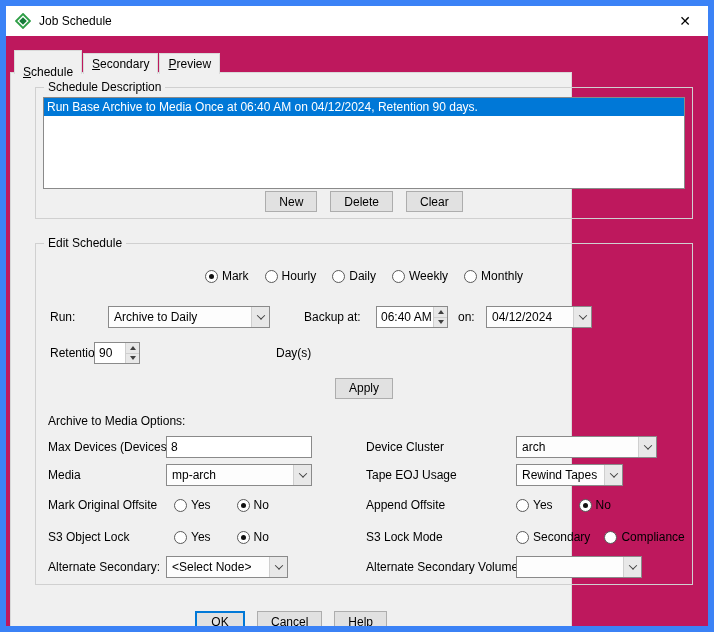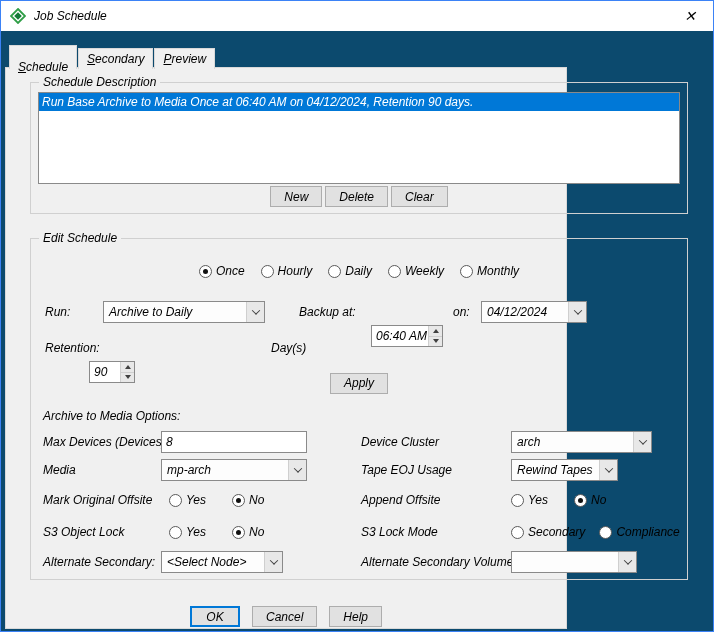--- a/index.html
+++ b/index.html
@@ -6,24 +6,23 @@
   body {
     width: 714px; height: 632px;
     font-family: "Liberation Sans", sans-serif;
     font-size: 12px;
     color: #000;
     background: #fff;
   }
   .dialog {
     position: relative;
     width: 714px; height: 632px;
-    background: #0c4a6e;
-    border: 1px solid #3b82f6;
+    background: #be185d;
+    border: 6px solid #3b82f6;
     overflow: hidden;
-    font-style: italic;
   }
   
   .titlebar {
     position: absolute; top: 0; left: 0; right: 0; height: 30px;
     background: #ffffff;
     display: flex; align-items: center;
     padding: 0 9px;
   }
   .app-icon { width: 16px; height: 16px; display: inline-block; }
   .titlebar-title { margin-left: 8px; font-size: 12px; }
@@ -79,21 +78,21 @@
   
   .btn {
     display: inline-flex; align-items: center; justify-content: center;
     height: 21px; min-width: 50px; padding: 0 13px;
     background: #e1e1e1; border: 1px solid #adadad;
     font: inherit; cursor: pointer; color: #000;
   }
   .btn.default { border: 2px solid #0078d7; padding: 0 11px; background: #e1e1e1; }
   .desc-buttons {
     position: absolute; left: 0; right: 0; top: 103px;
-    display: flex; justify-content: center; gap: 3px;
+    display: flex; justify-content: center; gap: 13px;
   }
   .footer-buttons {
     position: absolute; left: 0; right: 0; top: 538px;
     display: flex; justify-content: center; gap: 12px;
   }
   
   .es-row { position: absolute; left: 0; right: 0; height: 24px; }
   .es-row .lbl {
     position: absolute; line-height: 22px; white-space: nowrap;
   }
@@ -124,21 +123,21 @@
   .chev {
     width: 6px; height: 6px;
     border-right: 1.6px solid #404040; border-bottom: 1.6px solid #404040;
     transform: rotate(45deg) translate(-1px,-1px);
   }
   
   .spinner {
     position: absolute; height: 22px;
     background: #fff; border: 1px solid #8a8a8a;
     display: flex; align-items: center;
-    padding: 0 16px 0 4px; white-space: nowrap; margin-top: 24px;
+    padding: 0 16px 0 4px; white-space: nowrap;
   }
   .spin-zone { position: absolute; right: 0; top: 0; bottom: 0; width: 14px; display: flex; flex-direction: column; }
   .spin-btn {
     flex: 1; background: #e8e8e8; border-left: 1px solid #cfcfcf;
     display: flex; align-items: center; justify-content: center; cursor: pointer;
   }
   .spin-btn + .spin-btn { border-top: 1px solid #cfcfcf; }
   .tri-up { width: 0; height: 0; border-left: 3px solid transparent; border-right: 3px solid transparent; border-bottom: 4px solid #404040; }
   .tri-down { width: 0; height: 0; border-left: 3px solid transparent; border-right: 3px solid transparent; border-top: 4px solid #404040; }
   
@@ -190,21 +189,21 @@
         <button class="btn">Clear</button>
       </div>
     </div>
 
     <div class="groupbox" id="gb-edit-schedule">
       <span class="groupbox-legend">Edit Schedule</span>
 
       <div class="es-row centered-row" style="top:20px">
         <span class="radio-opt">
           <span class="radio checked"></span>
-          <span>Once</span>
+          <span>Mark</span>
         </span>
         <span class="radio-opt">
           <span class="radio"></span>
           <span>Hourly</span>
         </span>
         <span class="radio-opt">
           <span class="radio"></span>
           <span>Daily</span>
         </span>
         <span class="radio-opt">

